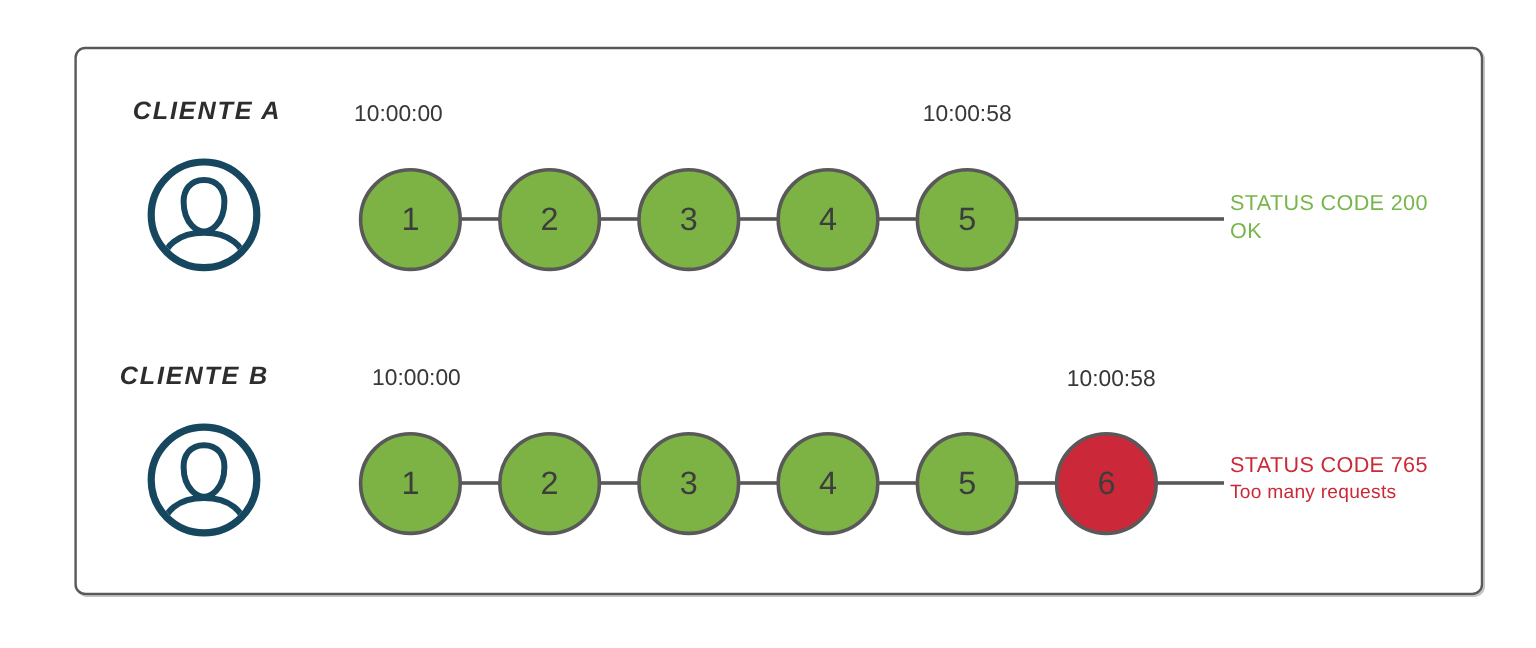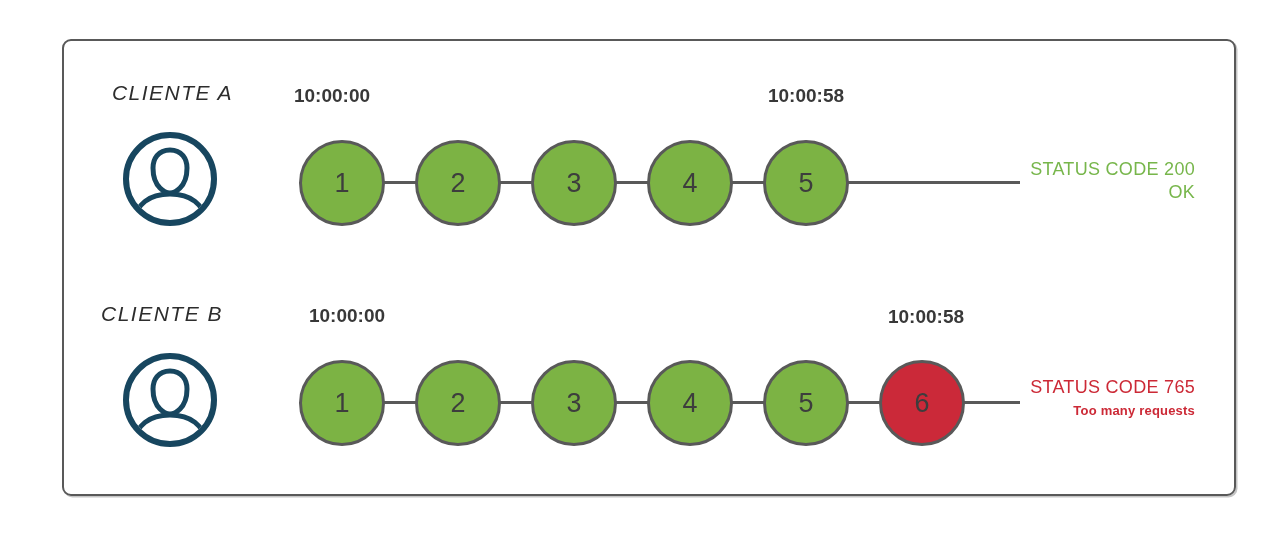--- a/index.html
+++ b/index.html
@@ -22,37 +22,37 @@
     width: 1170px;
     height: 453px;
     border: 2.5px solid #595959;
     border-radius: 9px;
     box-shadow: 1.5px 1.5px 0 rgba(89,89,89,0.35);
   }
   .client-name {
     position: absolute;
     text-align: center;
     font-size: 21px;
-    font-weight: normal;
+    font-weight: bold;
     font-style: italic;
     letter-spacing: 1.5px;
     color: #2d2d2d;
     white-space: nowrap;
   }
   .avatar {
     position: absolute;
     width: 100px;
     height: 100px;
   }
   .time {
     position: absolute;
     width: 110px;
     text-align: center;
     font-size: 19px;
-    font-weight: bold;
+    font-weight: normal;
     color: #383838;
     white-space: nowrap;
   }
   .timeline {
     position: absolute;
     height: 3px;
     background: #595959;
   }
   .circle {
     position: absolute;
@@ -64,31 +64,31 @@
     align-items: center;
     justify-content: center;
     font-size: 27px;
     color: #3d3d3d;
   }
   .circle.ok { background: #7CB344; }
   .circle.blocked { background: #CB2939; }
   .status {
     position: absolute;
     width: 170px;
-    text-align: right;
+    text-align: left;
     font-size: 18px;
     line-height: 23px;
     letter-spacing: 0.3px;
     white-space: nowrap;
   }
   .status.green { color: #77B64B; }
   .status.red { color: #CC2936; }
   .status .line2-small {
-    font-size: 13px;
-    font-weight: bold;
+    font-size: 16px;
+    font-weight: normal;
     letter-spacing: 0.2px;
   }
   .defs { position: absolute; width: 0; height: 0; }
 </style>
 </head>
 <body>
 
 <svg class="defs" aria-hidden="true">
   <defs>
     <clipPath id="pclip">

